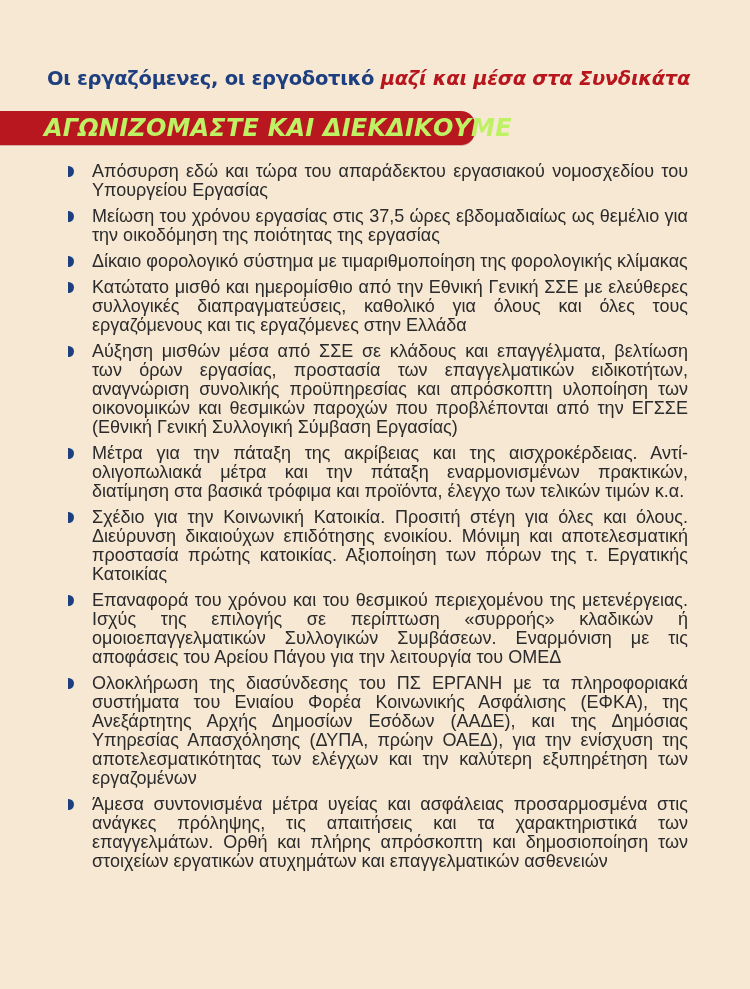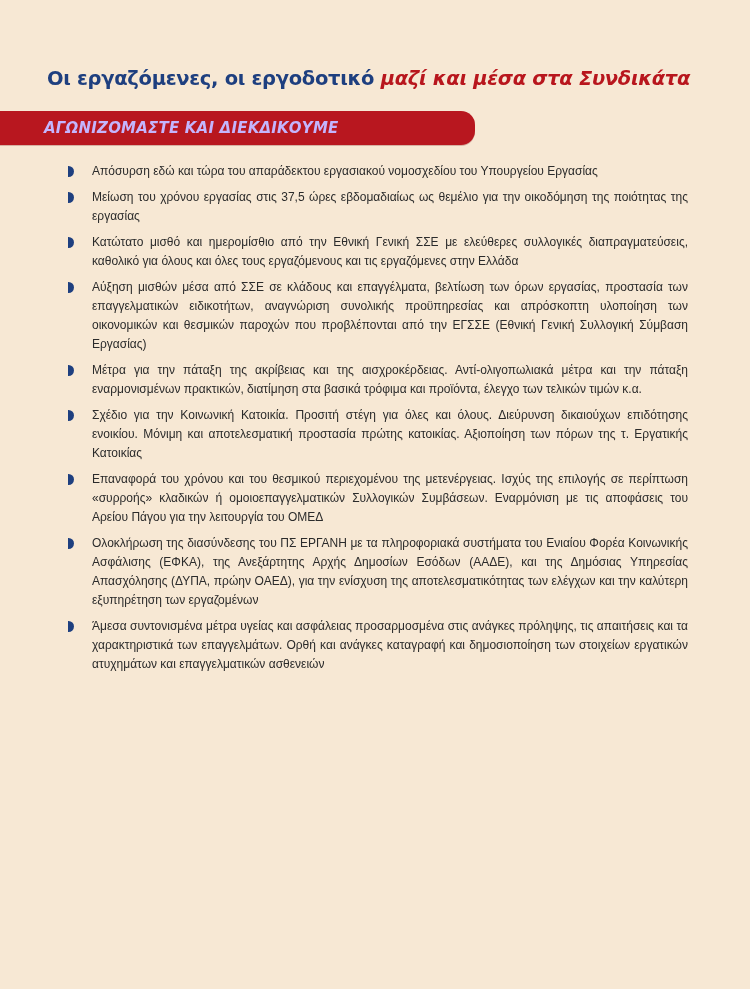--- a/index.html
+++ b/index.html
@@ -43,42 +43,42 @@
     border-radius: 0 14px 14px 0;
     box-shadow: 0 1px 0 rgba(120,10,10,0.25);
   }
   .banner-text {
     position: absolute;
     left: 44px;
     top: 4px;
     font-family: "DejaVu Sans", sans-serif;
     font-weight: bold;
     font-style: italic;
-    font-size: 15px;
+    font-size: 24px;
     letter-spacing: 0.2px;
     line-height: 26px;
-    color: #c4b5fd;
+    color: #bef264;
     white-space: nowrap;
     text-align: right;
   }
   .demands {
     position: absolute;
     left: 68px;
     top: 162px;
     width: 620px;
     margin: 0;
     padding: 0;
     list-style: none;
   }
   .demand {
     position: relative;
     padding-left: 24px;
     margin-bottom: 7px;
     font-family: "Liberation Sans", sans-serif;
-    font-size: 12px;
+    font-size: 18px;
     line-height: 19px;
     color: #2b2b2b;
     text-align: justify;
     hyphens: manual;
   }
   .bullet {
     position: absolute;
     left: 0;
     top: 4px;
     width: 6px;
@@ -94,20 +94,21 @@
   <span class="part-blue">Οι εργαζόμενες, οι εργοδοτικό </span><span class="part-red">μαζί και μέσα στα Συνδικάτα</span>
 </div>
 
 <div class="banner">
   <span class="banner-text">ΑΓΩΝΙΖΟΜΑΣΤΕ ΚΑΙ ΔΙΕΚΔΙΚΟΥΜΕ</span>
 </div>
 
 <ul class="demands">
   <li class="demand"><span class="bullet"></span><span>Απόσυρση εδώ και τώρα του απαράδεκτου εργασιακού νομοσχεδίου του Υπουρ­γείου Εργασίας</span></li>
   <li class="demand"><span class="bullet"></span><span>Μείωση του χρόνου εργασίας στις 37,5 ώρες εβδομαδιαίως ως θεμέλιο για την οικοδόμηση της ποιότητας της εργασίας</span></li>
+  <li class="demand"><span class="bullet"></span><span>Δίκαιο φορολογικό σύστημα με τιμαριθμοποίηση της φορολογικής κλίμακας</span></li>
   <li class="demand"><span class="bullet"></span><span>Κατώτατο μισθό και ημερομίσθιο από την Εθνική Γενική ΣΣΕ με ελεύθερες συλλο­γικές διαπραγματεύσεις, καθολικό για όλους και όλες τους εργαζόμενους και τις εργαζόμενες στην Ελλάδα</span></li>
   <li class="demand"><span class="bullet"></span><span>Αύξηση μισθών μέσα από ΣΣΕ σε κλάδους και επαγγέλματα, βελτίωση των όρων εργασίας, προστασία των επαγγελματικών ειδικοτήτων, αναγνώριση συνολικής προϋπηρεσίας και απρόσκοπτη υλοποίηση των οικονομικών και θεσμικών παρο­χών που προβλέπονται από την ΕΓΣΣΕ (Εθνική Γενική Συλλογική Σύμβαση Εργασί­ας)</span></li>
   <li class="demand"><span class="bullet"></span><span>Μέτρα για την πάταξη της ακρίβειας και της αισχροκέρδειας. Αντί-ολιγοπωλιακά μέτρα και την πάταξη εναρμονισμένων πρακτικών, διατίμηση στα βασικά τρόφιμα και προϊόντα, έλεγχο των τελικών τιμών κ.α.</span></li>
   <li class="demand"><span class="bullet"></span><span>Σχέδιο για την Κοινωνική Κατοικία. Προσιτή στέγη για όλες και όλους. Διεύρυνση δικαιούχων επιδότησης ενοικίου. Μόνιμη και αποτελεσματική προστασία πρώτης κατοικίας. Αξιοποίηση των πόρων της τ. Εργατικής Κατοικίας</span></li>
   <li class="demand"><span class="bullet"></span><span>Επαναφορά του χρόνου και του θεσμικού περιεχομένου της μετενέργειας. Ισχύς της επιλογής σε περίπτωση «συρροής» κλαδικών ή ομοιοεπαγγελματικών Συλλογι­κών Συμβάσεων. Εναρμόνιση με τις αποφάσεις του Αρείου Πάγου για την λειτουρ­γία του ΟΜΕΔ</span></li>
   <li class="demand"><span class="bullet"></span><span>Ολοκλήρωση της διασύνδεσης του ΠΣ ΕΡΓΑΝΗ με τα πληροφοριακά συστήματα του Ενιαίου Φορέα Κοινωνικής Ασφάλισης (ΕΦΚΑ), της Ανεξάρτητης Αρχής Δημο­σίων Εσόδων (ΑΑΔΕ), και της Δημόσιας Υπηρεσίας Απασχόλησης (ΔΥΠΑ, πρώην ΟΑΕΔ), για την ενίσχυση της αποτελεσματικότητας των ελέγχων και την καλύτερη εξυπηρέτηση των εργαζομένων</span></li>
-  <li class="demand"><span class="bullet"></span><span>Άμεσα συντονισμένα μέτρα υγείας και ασφάλειας προσαρμοσμένα στις ανάγκες πρόληψης, τις απαιτήσεις και τα χαρακτηριστικά των επαγγελμάτων. Ορθή και ανάγκες καταγραφή και δημοσιοποίηση των στοιχείων εργατικών ατυχημάτων και επαγγελματικών ασθενειών</span></li>
+  <li class="demand"><span class="bullet"></span><span>Άμεσα συντονισμένα μέτρα υγείας και ασφάλειας προσαρμοσμένα στις ανάγκες πρόληψης, τις απαιτήσεις και τα χαρακτηριστικά των επαγγελμάτων. Ορθή και πλήρης απρόσκοπτη και δημοσιοποίηση των στοιχείων εργατικών ατυχημάτων και επαγγελματικών ασθενειών</span></li>
 </ul>
 
 </body></html>

